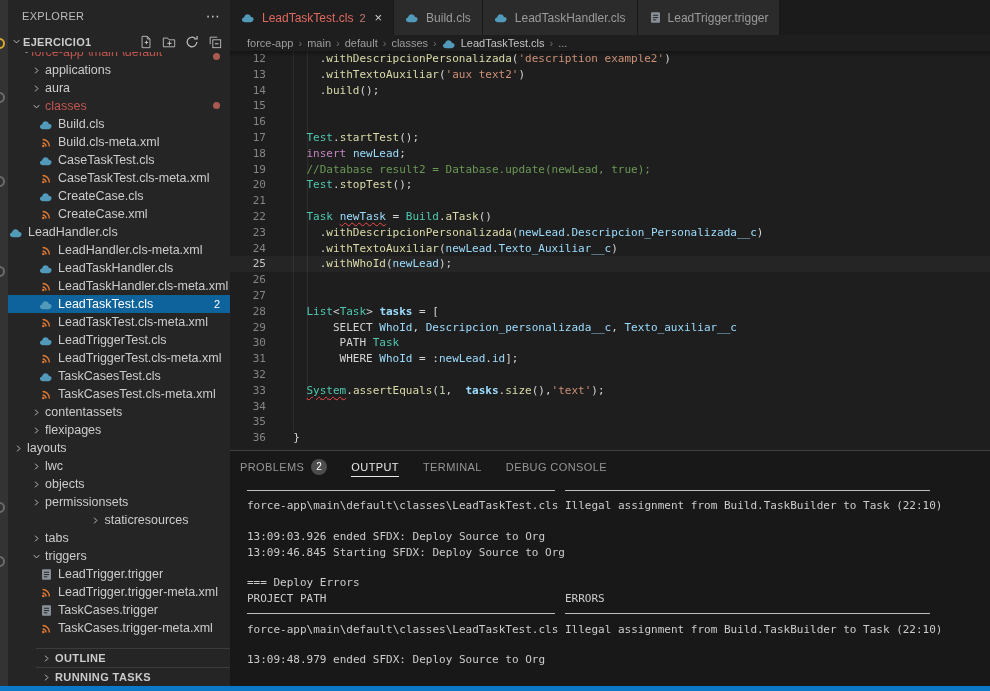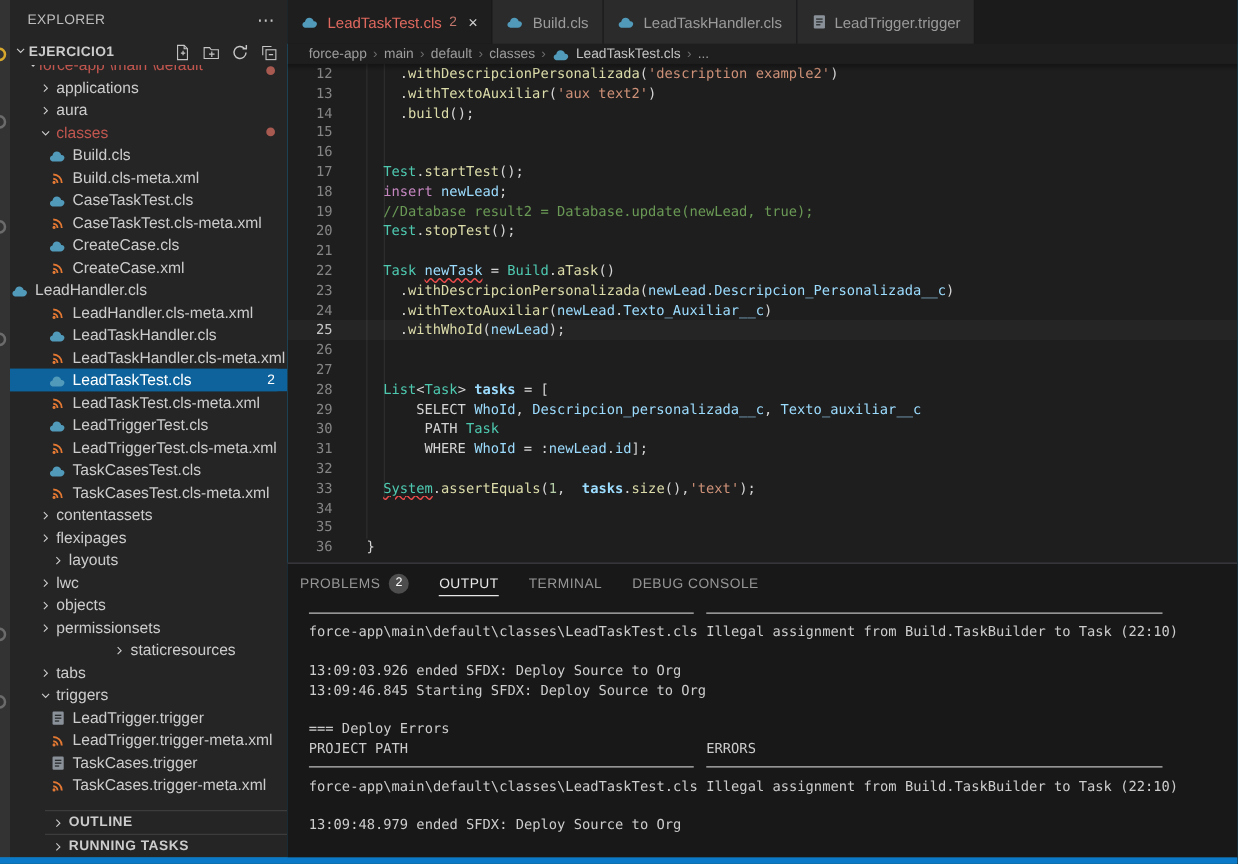--- a/index.html
+++ b/index.html
@@ -1,18 +1,18 @@
 <!DOCTYPE html>
 <html><head>
 <meta charset="utf-8">
 <style>
   * { margin:0; padding:0; box-sizing:border-box; }
   html,body { width:990px; height:691px; overflow:hidden; background:#1e1e1e;
               font-family:"Liberation Sans", sans-serif; }
-  .app { position:relative; width:990px; height:691px; background:#0ea5e9; }
+  .app { position:relative; width:990px; height:691px; background:#c2410c; }
 
   
   .activity { position:absolute; left:0; top:0; width:8px; bottom:5px; background:#333333; overflow:hidden; }
   .adot { position:absolute; left:-6px; width:11px; height:11px; border-radius:50%; border:2px solid #6b6b6b; }
   .adot.yellow { border-color:#d7a82c; }
 
   
   .sidebar { position:absolute; left:8px; top:0; width:222px; bottom:5px; background:#252526; color:#cccccc; overflow:hidden; }
   .sb-header { position:absolute; top:0; left:0; right:0; height:32px; line-height:32px; padding-left:14px;
                font-size:11px; color:#bdbdbd; letter-spacing:.3px; }
@@ -349,21 +349,21 @@
           <span>contentassets</span>
         </div>
         <div class="row" style="padding-left: 22px;">
           <span class="chev">
             <svg width="9" height="9" viewBox="0 0 16 16">
               <path d="M5.5 3l5 5-5 5" stroke="#cccccc" stroke-width="1.6" fill="none"></path>
             </svg>
           </span>
           <span>flexipages</span>
         </div>
-        <div class="row" style="padding-left: 32px;">
+        <div class="row" style="padding-left: 4px;">
           <span class="chev">
             <svg width="9" height="9" viewBox="0 0 16 16">
               <path d="M5.5 3l5 5-5 5" stroke="#cccccc" stroke-width="1.6" fill="none"></path>
             </svg>
           </span>
           <span>layouts</span>
         </div>
         <div class="row" style="padding-left: 22px;">
           <span class="chev">
             <svg width="9" height="9" viewBox="0 0 16 16">

